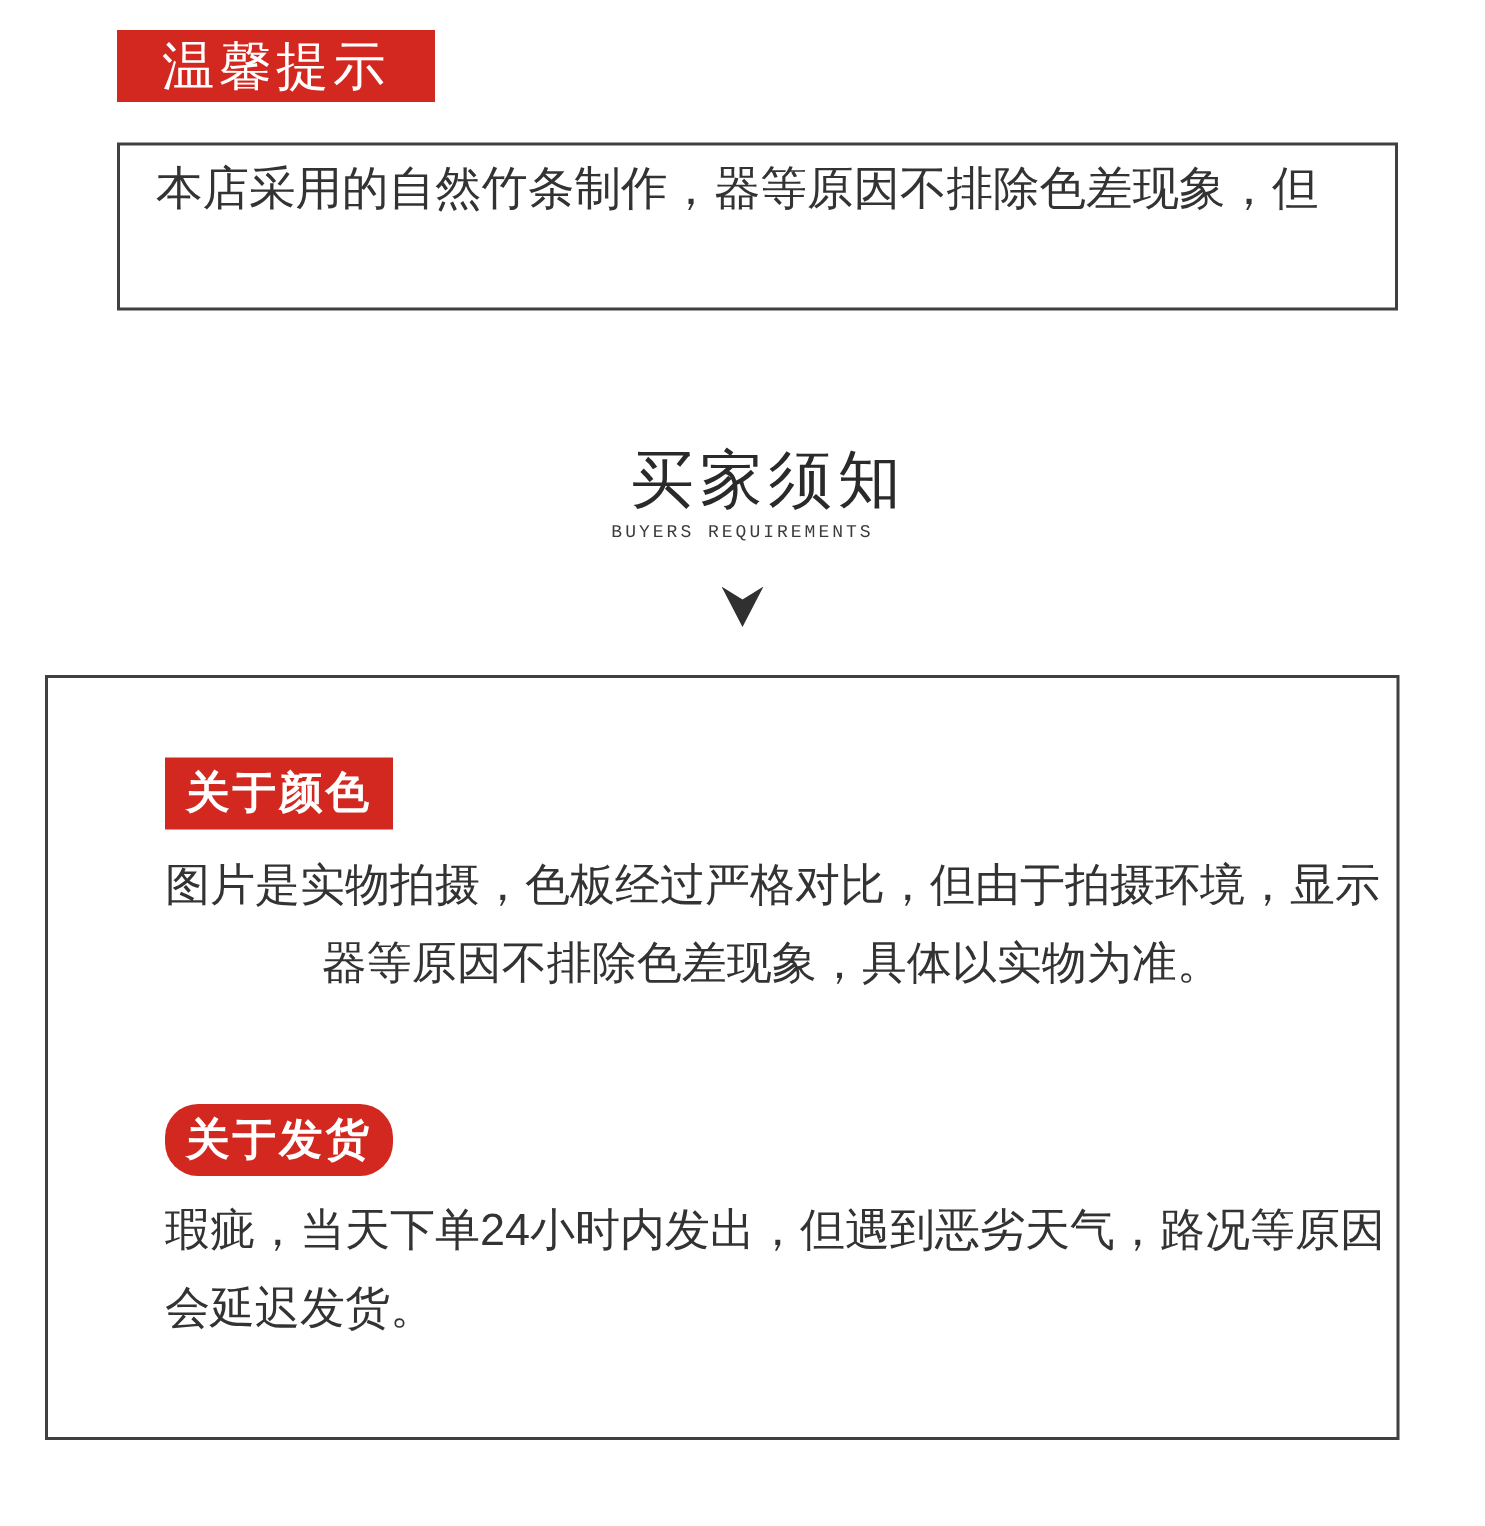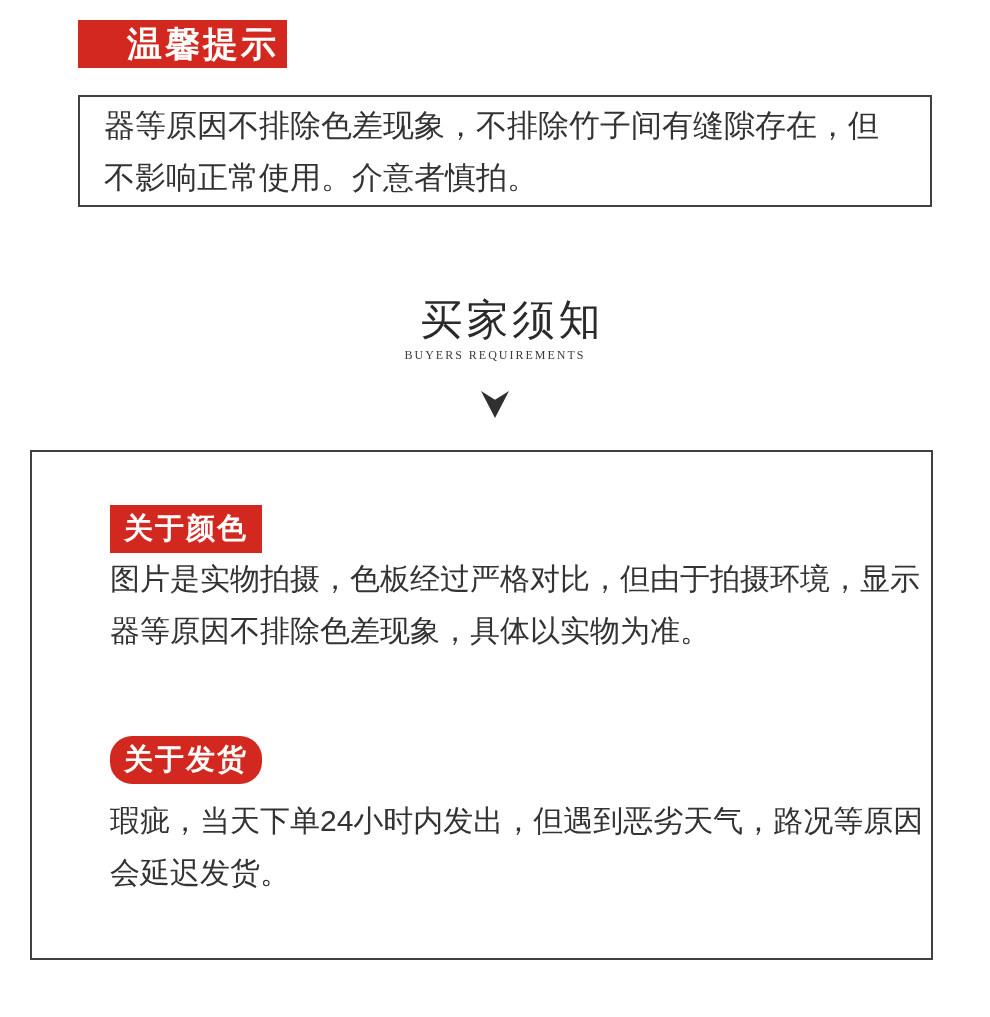--- a/index.html
+++ b/index.html
@@ -13,25 +13,25 @@
   .page{
     position:relative;
     width:990px;height:1017px;
     background:var(--page_bg);
     font-family:"Liberation Sans",sans-serif;
     overflow:hidden;
   }
   
   .tip-badge{
     position:absolute;left:78px;top:20px;
-    width:168px;height:48px;
+    width:212px;height:48px;
     background:var(--red);
     color:#ffffff;
-    font-size:35px;font-weight:bold;letter-spacing:3px;
-    display:flex;align-items:center;justify-content:center;padding-left:41px;
+    font-size:35px;font-weight:normal;letter-spacing:3px;
+    display:flex;align-items:center;justify-content:center;
   }
   
   .notice-box{
     position:absolute;left:78px;top:95px;
     width:854px;height:112px;
     border:2px solid var(--border);
     box-sizing:border-box;
     padding:3px 10px 0 24px;
   }
   .notice-line{
@@ -42,21 +42,21 @@
   .section-header{
     position:absolute;left:0;top:294px;width:100%;
     text-align:center;
   }
   .sh-title{
     font-family:"DejaVu Serif",serif;
     font-size:42px;line-height:52px;
     color:var(--title);letter-spacing:4px;font-weight:500;padding-left:35px;
   }
   .sh-subtitle{
-    font-family:Liberation Serif, serif;
+    font-family:Liberation Mono, monospace;
     font-size:12px;line-height:14px;margin-top:2px;
     color:#3c3c3c;letter-spacing:2px;
   }
   .down-arrow{
     width:28px;height:27px;margin:29px auto 0;
     background:#303030;
     -webkit-clip-path:polygon(0 0,50% 32%,100% 0,50% 100%);
     clip-path:polygon(0 0,50% 32%,100% 0,50% 100%);
   }
   
@@ -74,37 +74,36 @@
     color:#ffffff;
     font-family:"DejaVu Serif",serif;
     font-size:29px;font-weight:bold;letter-spacing:2px;
     display:flex;align-items:center;justify-content:center;
   }
   .badge-color{top:53px;}
   .badge-shipping{top:284px;border-radius:22px;}
   .para{
     position:absolute;left:78px;right:12px;
   }
-  .para-color{top:101px;}
+  .para-color{top:113px;text-align:center;}
   .para-shipping{top:343px;}
   .para-line{
     font-size:30px;color:var(--text);
     line-height:52px;white-space:nowrap;
   }
 </style>
 </head>
 <body>
 
 <div class="page">
 
   <div class="tip-badge">温馨提示</div>
 
   <div class="notice-box">
-    <div class="notice-line">器等原因不排除色差现象，不排除竹子间有缝隙存在，但</div>
-    <div class="notice-line">不影响正常使用。介意者慎拍。</div>
+    <div class="notice-line">本店采用的自然竹条制作，器等原因不排除色差现象，但</div>
   </div>
 
   <div class="section-header">
     <div class="sh-title">买家须知</div>
     <div class="sh-subtitle">BUYERS REQUIREMENTS</div>
     <div class="down-arrow"></div>
   </div>
 
   <div class="info-box">
 

